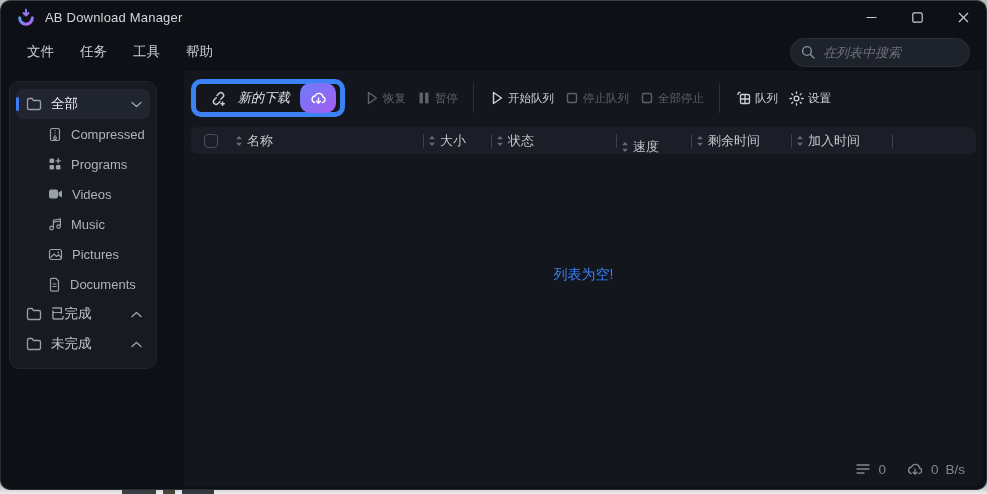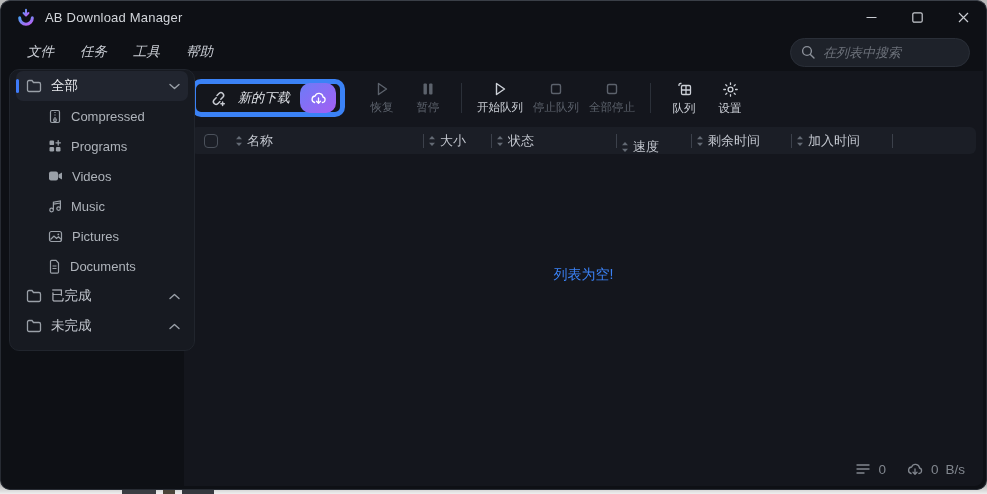--- a/index.html
+++ b/index.html
@@ -24,21 +24,21 @@
   
   .titlebar{ height:32px; display:flex; align-items:center; padding-left:16px; }
   .app-icon{ width:18px; height:18px; margin-right:10px; flex:0 0 auto; }
   .title-text{ font-size:13px; color:#d2d5da; letter-spacing:.2px; }
   .win-controls{ margin-left:auto; display:flex; height:100%; }
   .win-btn{ width:46px; height:32px; display:flex; align-items:center; justify-content:center; color:#c8cbd1; cursor:default; }
   .win-btn svg{ display:block; }
 
   
   .menubar{ height:38px; display:flex; align-items:center; padding:0 16px 0 26px; }
-  .menu-item{ font-size:13.5px; color:#c9cdd4; margin-right:26px; cursor:default;font-style:italic; }
+  .menu-item{ font-size:13.5px; color:#c9cdd4; margin-right:26px; cursor:default; }
   .search-box{
     margin-left:auto; width:180px; height:29px; border-radius:15px;
     background:#1e222a; border:1px solid #2a2f38;
     display:flex; align-items:center; padding:0 10px;
   }
   .search-box svg{ flex:0 0 auto; margin-right:8px; }
   .search-box input{
     background:transparent; border:none; outline:none; width:100%;
     font-size:13px; color:#c9cdd4; font-family:inherit;font-style:italic;
   }
@@ -46,23 +46,23 @@
 
   
   .main-col{
     position:absolute; left:183px; right:3px; top:70px; bottom:3px;
     background:#14161d; border-radius:0 0 8px 0;
     display:flex; flex-direction:column;
   }
 
   
   .sidebar{
-    position:absolute; left:8px; top:68px; width:186px;
+    position:absolute; left:8px; top:80px; width:148px;
     background:#171a21; border:1px solid #21252d; border-radius:10px;
-    padding:1px 6px 9px 6px;
+    padding:7px 6px 9px 6px;
   }
   .side-row{
     height:30px; display:flex; align-items:center; border-radius:7px;
     padding:0 8px 0 10px; color:#c2c6cd; font-size:13.5px; position:relative; cursor:default;
   }
   .side-row .lbl{ margin-left:9px; }
   .side-row .chev{ margin-left:auto; }
   .side-row.selected{ background:#21252f; color:#e8eaee; }
   .accent-bar{
     position:absolute; left:0px; top:8px; width:3px; height:14px;
@@ -80,21 +80,21 @@
   .new-dl{
     height:38px; border:5px solid #3b82f6; border-radius:10px;
     display:flex; align-items:center; padding:0 4px 0 13px; background:#14161c; cursor:default;font-style:italic;
   }
   .new-dl .lbl{ font-size:13px; color:#e0e3e8; margin:0 10px 0 10px; }
   .quick-dl{
     width:36px; height:30px; border-radius:10px;
     display:flex; align-items:center; justify-content:center; cursor:default;
   }
   .tb-btn{
-    display:flex; flex-direction:column; align-items:center; justify-content:center;
+    display:flex; flex-direction:row; align-items:center; justify-content:center;
     gap:3px; min-width:46px; padding:0 5px; height:44px; cursor:default;
   }
   .tb-btn .tlbl{ font-size:11.5px; }
   .tb-on{ color:#cdd1d8;font-family:Liberation Mono, monospace; }
   .tb-off{ color:#5c626c; }
   .tb-sep{ width:1px; height:30px; background:#2b3039; margin:0 10px; }
 
   
   .thead{
     margin:6px 7px 0 7px; height:27px; background:#1b1e26; border-radius:6px;

